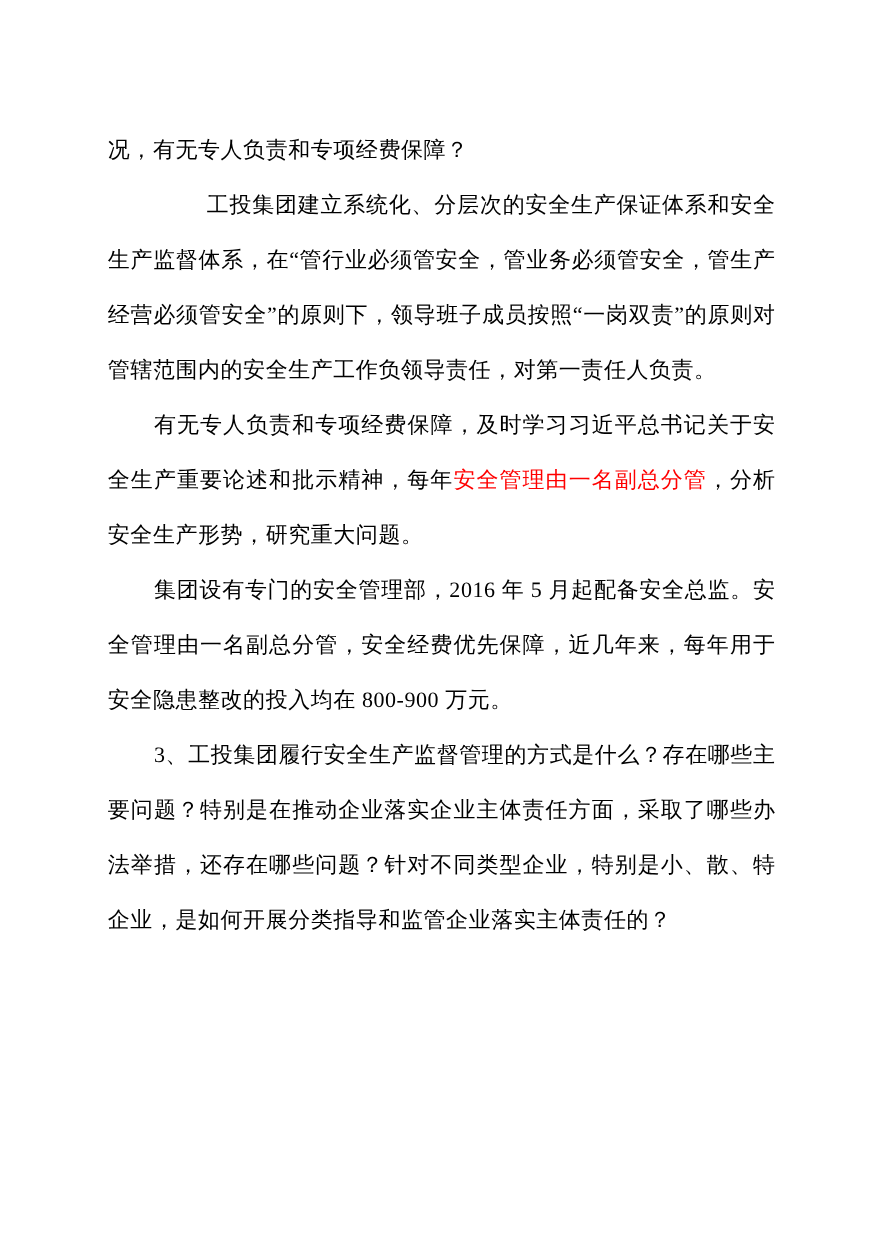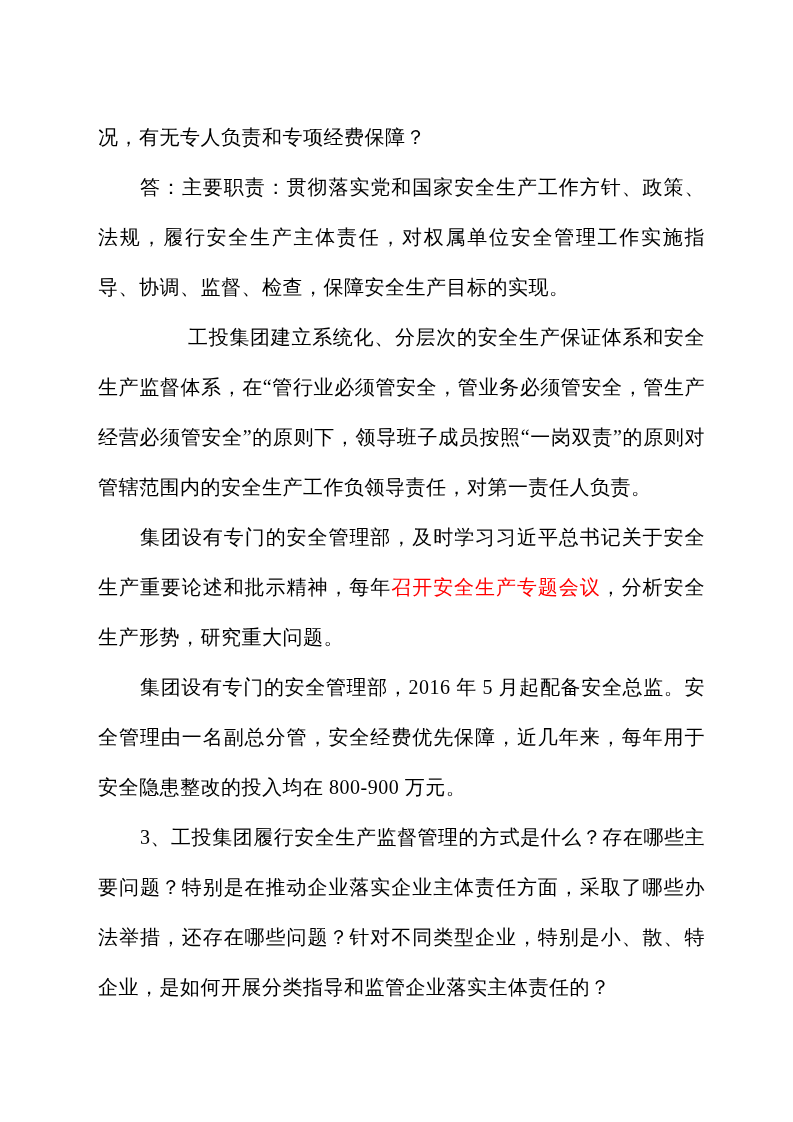--- a/index.html
+++ b/index.html
@@ -35,19 +35,18 @@
   p.para span {
     white-space: pre-wrap;
   }
 </style>
 </head>
 <body>
 
 <div class="page">
   <div class="doc-body">
       <p class="para"><span style="color: rgb(0, 0, 0);">况，有无专人负责和专项经费保障？</span></p>
-      <p class="para indent"><span style="color: rgb(0, 0, 0);">答：主要职责：贯彻落实党和国家安全生产工作方针、政策、法规，履行安全生产主体责任，对权属单位安全管理工作实施指导、协调、监督、检查，保障安全生产目标的实现。</span></p>
       <p class="para indent"><span style="color: rgb(0, 0, 0); margin-left: 48px;">工投集团建立系统化、分层次的安全生产保证体系和安全生产监督体系，在“管行业必须管安全，管业务必须管安全，管生产经营必须管安全”的原则下，领导班子成员按照“一岗双责”的原则对管辖范围内的安全生产工作负领导责任，对第一责任人负责。</span></p>
-      <p class="para indent"><span style="color: rgb(0, 0, 0);">集团设有专门的安全管理部，及时学习习近平总书记关于安全生产重要论述和批示精神，每年</span><span style="color: rgb(255, 0, 0);">召开安全生产专题会议</span><span style="color: rgb(0, 0, 0);">，分析安全生产形势，研究重大问题。</span></p>
+      <p class="para indent"><span style="color: rgb(0, 0, 0);">有无专人负责和专项经费保障，及时学习习近平总书记关于安全生产重要论述和批示精神，每年</span><span style="color: rgb(255, 0, 0);">安全管理由一名副总分管</span><span style="color: rgb(0, 0, 0);">，分析安全生产形势，研究重大问题。</span></p>
       <p class="para indent"><span style="color: rgb(0, 0, 0);">集团设有专门的安全管理部，2016 年 5 月起配备安全总监。安全管理由一名副总分管，安全经费优先保障，近几年来，每年用于安全隐患整改的投入均在 800-900 万元。</span></p>
       <p class="para indent"><span style="color: rgb(0, 0, 0);">3、工投集团履行安全生产监督管理的方式是什么？存在哪些主要问题？特别是在推动企业落实企业主体责任方面，采取了哪些办法举措，还存在哪些问题？针对不同类型企业，特别是小、散、特企业，是如何开展分类指导和监管企业落实主体责任的？</span></p>
     </div>
 </div>
 
 </body></html>

